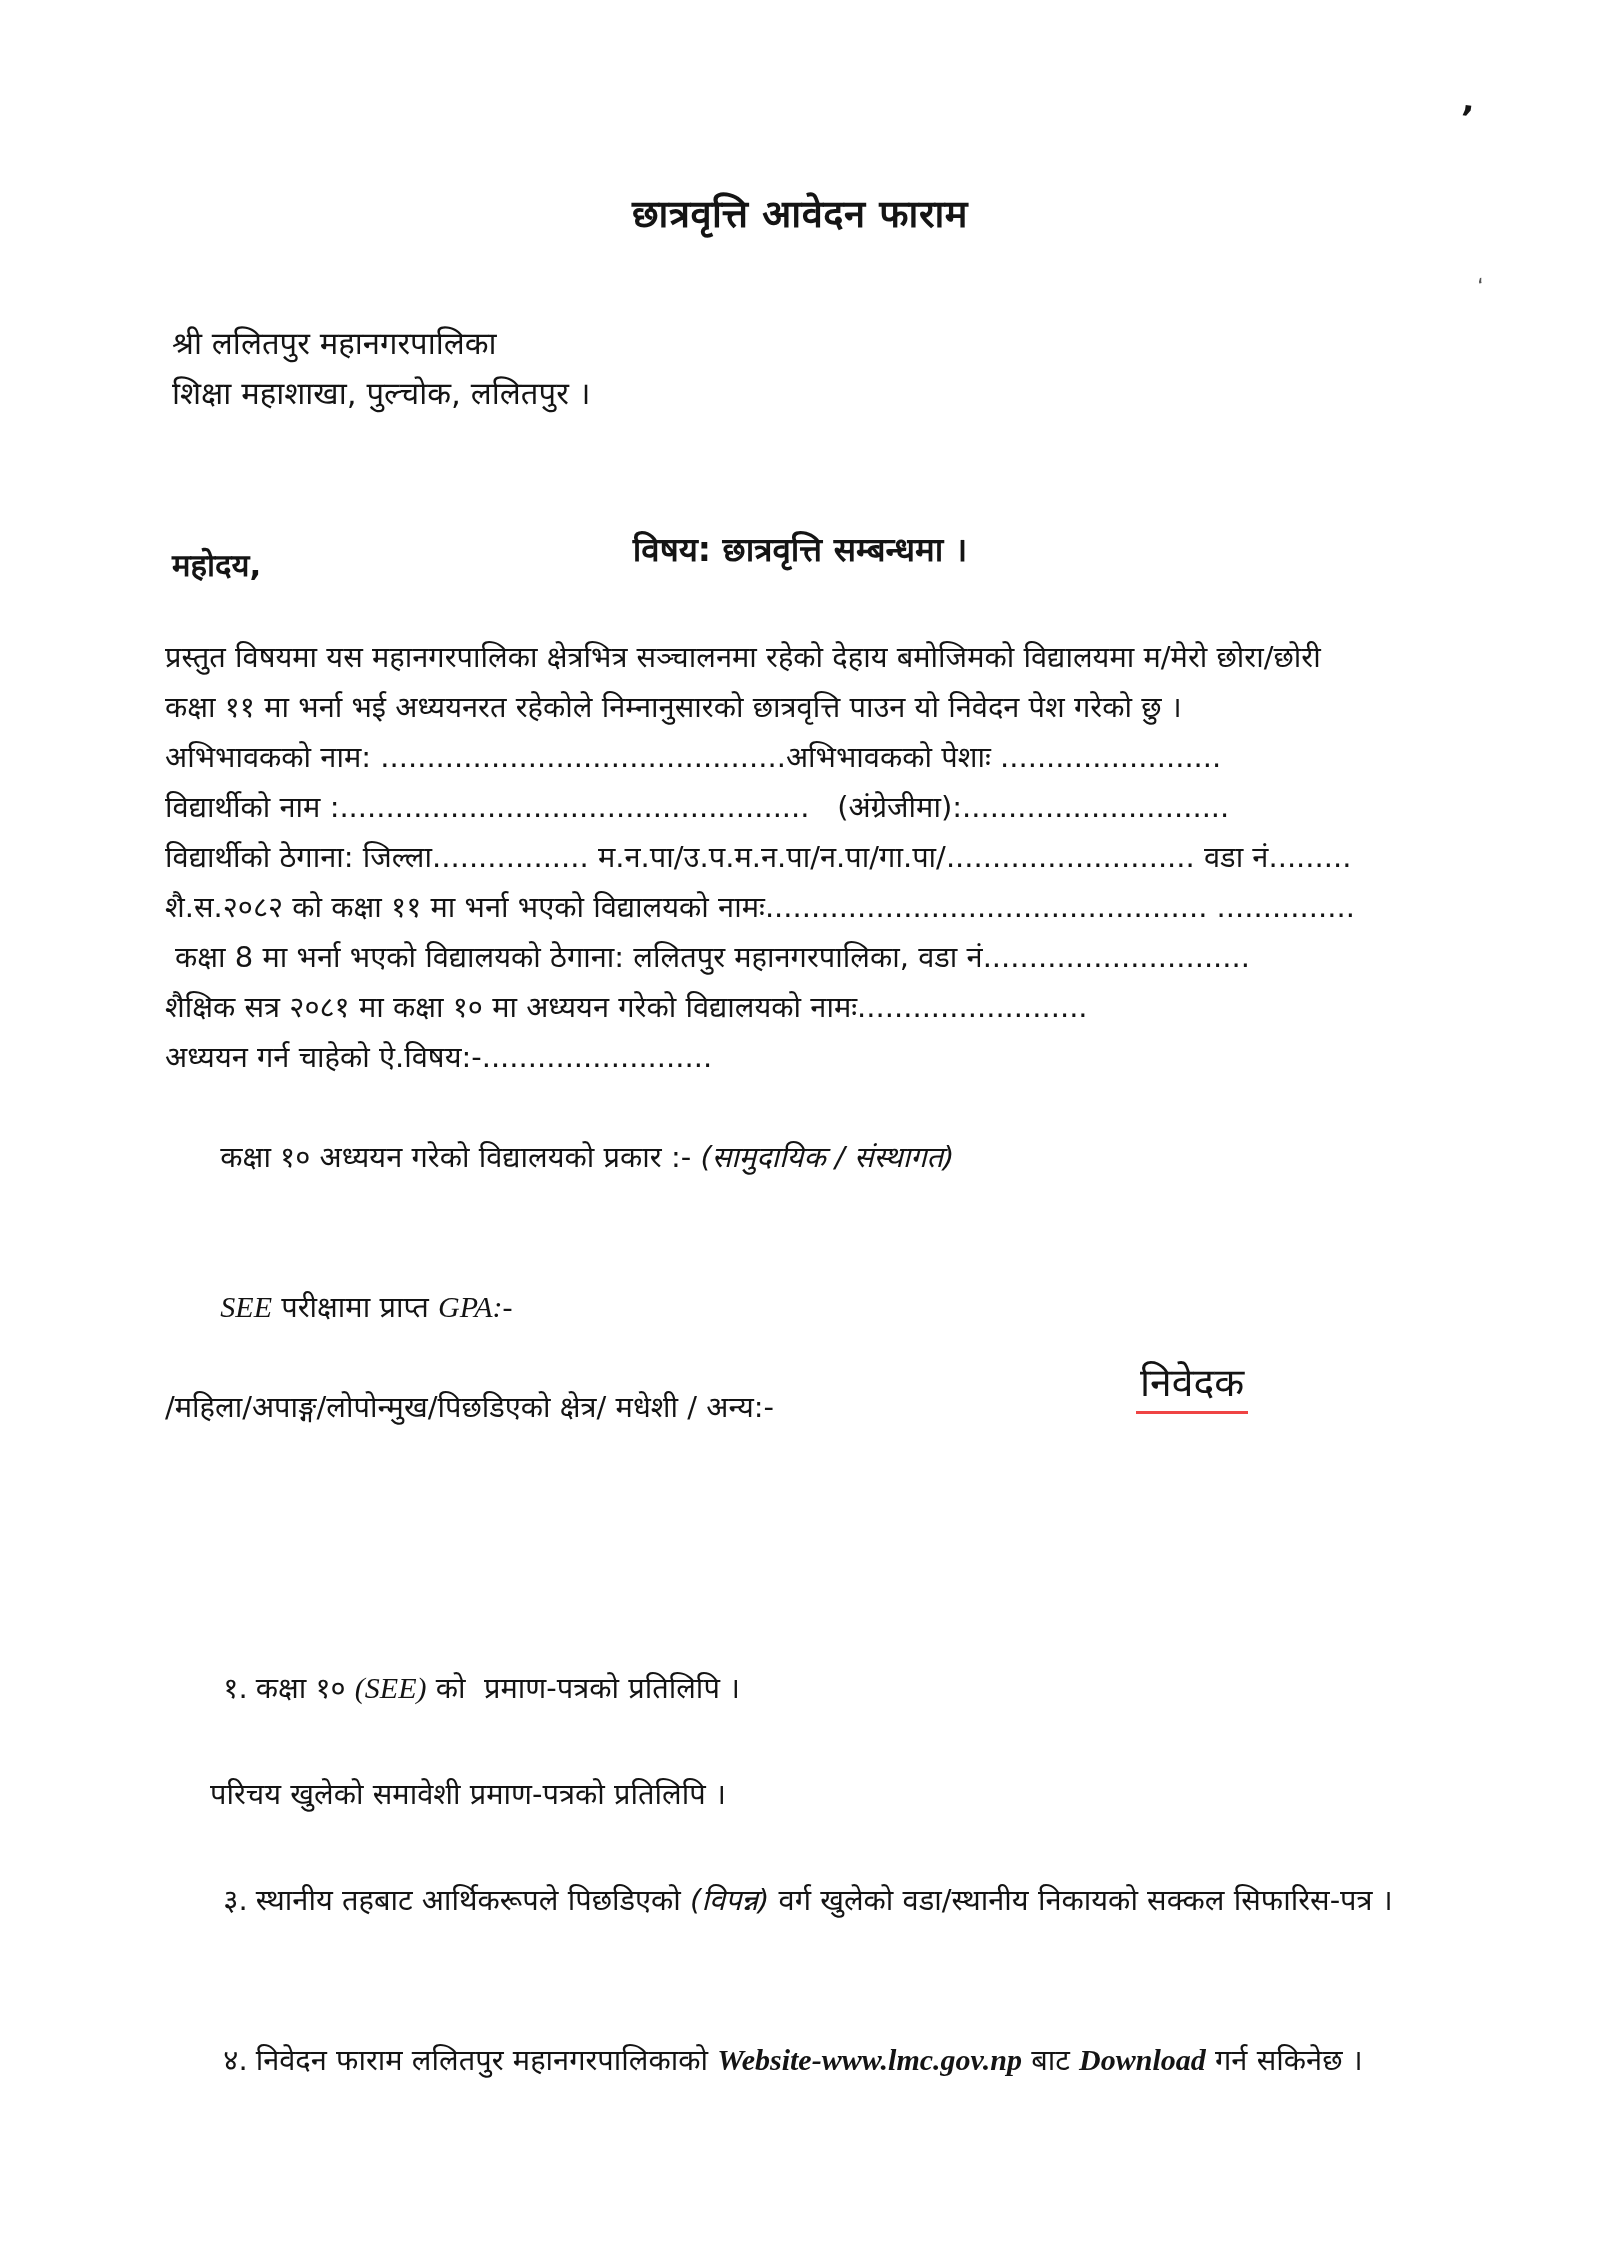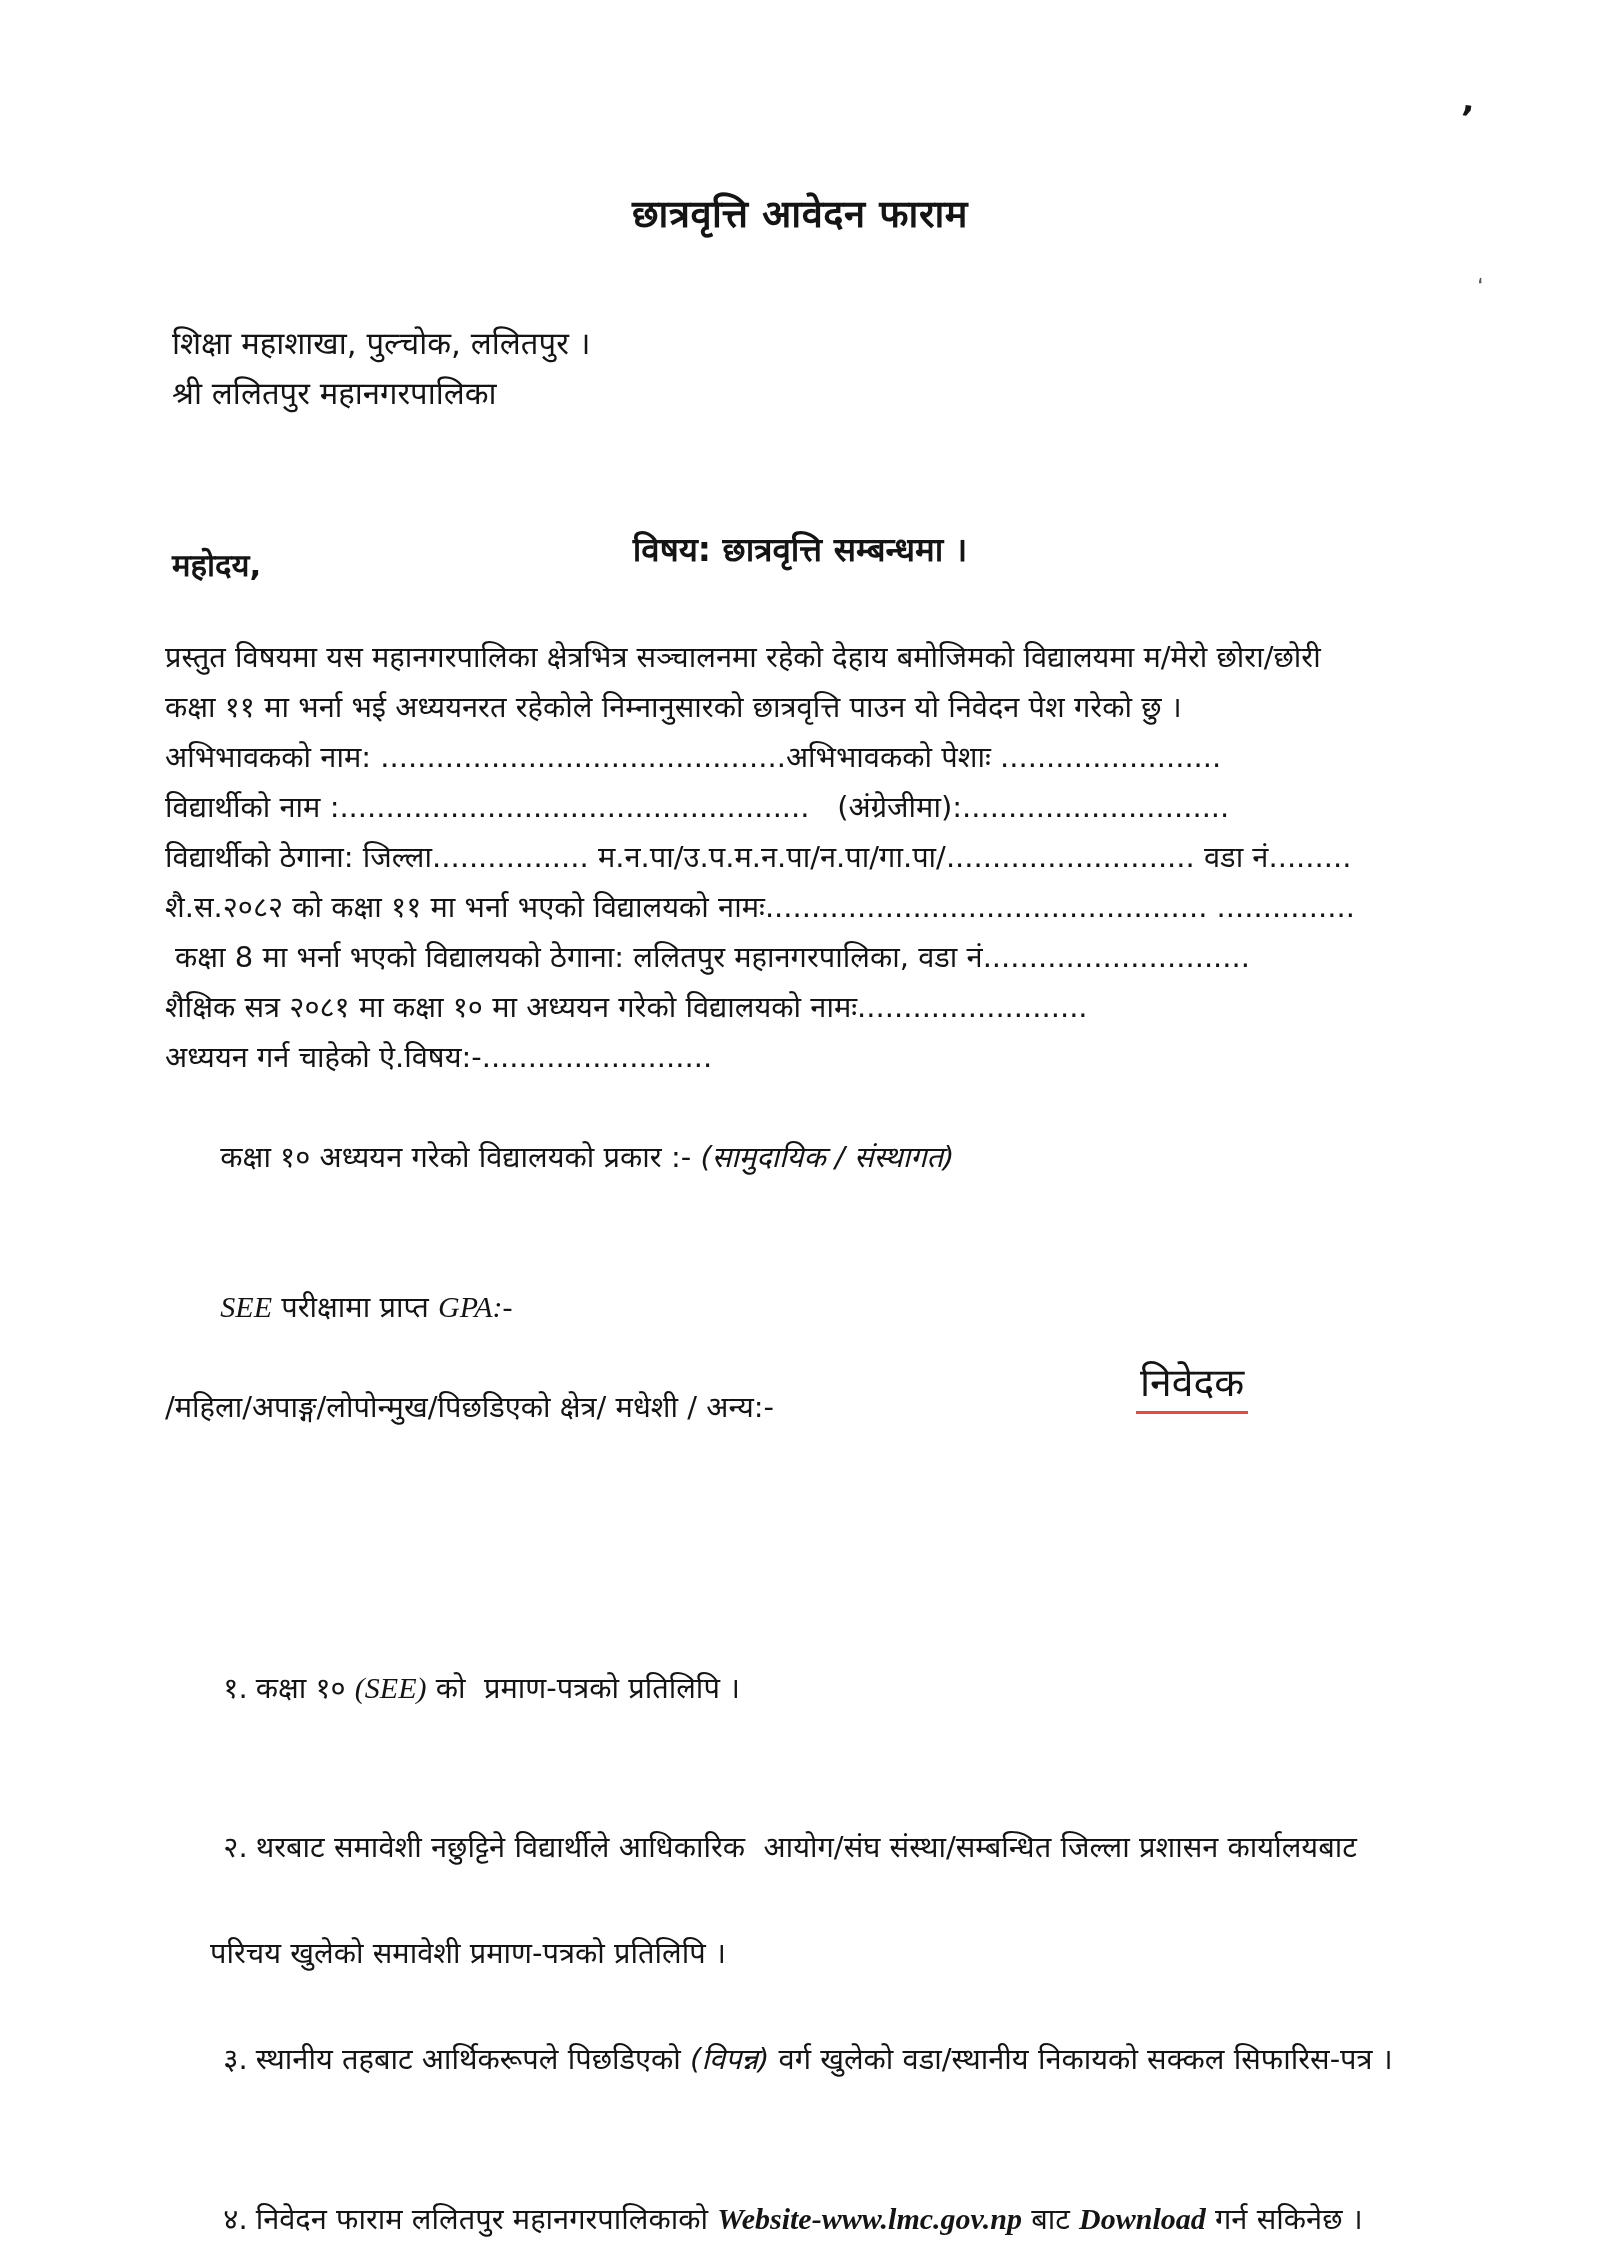--- a/index.html
+++ b/index.html
@@ -86,22 +86,22 @@
 <body>
 
 <div class="page">
 
   <span class="abs artifact-1">’</span>
   <span class="abs artifact-2">‘</span>
 
   <h1 class="abs title">छात्रवृत्ति आवेदन फाराम</h1>
 
   <div class="abs address">
+    <div>श्री ललितपुर महानगरपालिका</div>
     <div>शिक्षा महाशाखा, पुल्चोक,  ललितपुर ।</div>
-    <div>श्री ललितपुर महानगरपालिका</div>
   </div>
 
   <div class="abs subject">विषय: छात्रवृत्ति सम्बन्धमा ।</div>
 
   <div class="abs salutation">महोदय,</div>
 
   <div class="abs letter-body">
     <div class="line">प्रस्तुत विषयमा यस महानगरपालिका क्षेत्रभित्र सञ्चालनमा रहेको देहाय बमोजिमको विद्यालयमा म/मेरो छोरा/छोरी</div>
     <div class="line">कक्षा ११ मा भर्ना भई अध्ययनरत रहेकोले निम्नानुसारको छात्रवृत्ति पाउन यो निवेदन पेश गरेको छु ।</div>
     <div class="line">अभिभावकको नाम: ............................................अभिभावकको पेशाः ........................</div>
@@ -120,23 +120,20 @@
     <div class="line">/महिला/अपाङ्ग/लोपोन्मुख/पिछडिएको क्षेत्र/ मधेशी / अन्य:-</div>
   </div>
 
   <div class="abs sig-heading">निवेदक</div>
 
 
   <div class="abs docs">
     <div class="doc-line">
       <span class="num">१.</span><span>कक्षा १० </span><span class="latin-serif-italic">(SEE)</span><span> को  प्रमाण-पत्रको प्रतिलिपि ।</span>
     </div>
-    <div class="doc-line">
-      <span class="num">२.</span><span>थरबाट समावेशी नछुट्टिने विद्यार्थीले आधिकारिक  आयोग/संघ संस्था/सम्बन्धित जिल्ला प्रशासन कार्यालयबाट</span>
-    </div>
     <div class="doc-line doc-cont">परिचय खुलेको समावेशी प्रमाण-पत्रको प्रतिलिपि ।</div>
     <div class="doc-line">
       <span class="num">३.</span><span>स्थानीय तहबाट आर्थिकरूपले पिछडिएको </span><span class="dev-italic">(विपन्न)</span><span> वर्ग खुलेको वडा/स्थानीय निकायको सक्कल सिफारिस-पत्र ।</span>
     </div>
     <div class="doc-line">
       <span class="num">४.</span><span>निवेदन फाराम ललितपुर महानगरपालिकाको </span><span class="latin-serif-bold-italic">Website-www.lmc.gov.np</span><span> बाट </span><span class="latin-serif-bold-italic">Download</span><span> गर्न सकिनेछ ।</span>
     </div>
   </div>
 
 </div>

